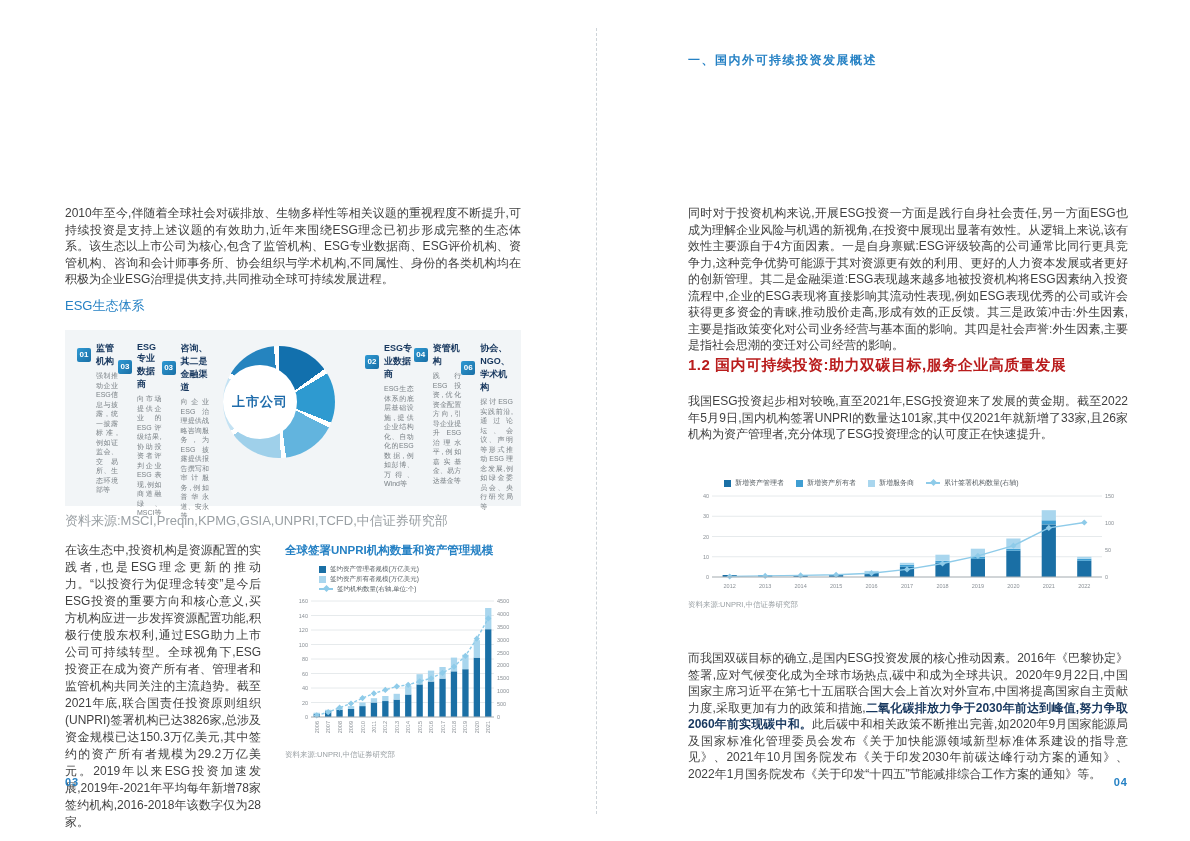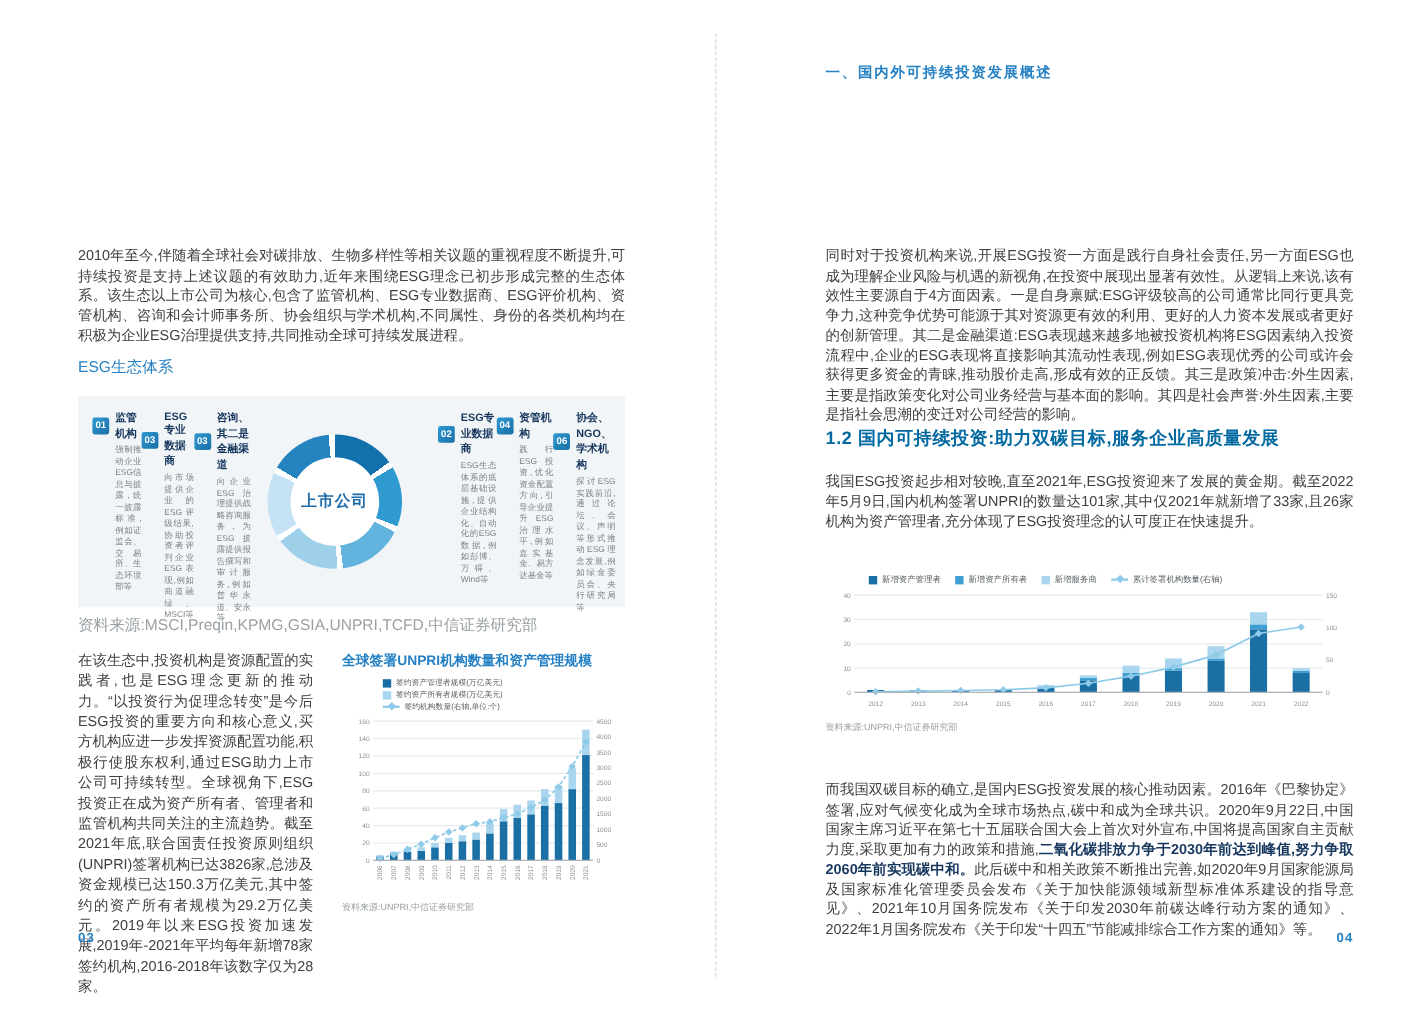--- a/index.html
+++ b/index.html
@@ -14,38 +14,38 @@
 
   
   .eco-panel{position:absolute;left:65px;top:330px;width:456px;height:176px;background:#f2f5f7}
   .eco-col{position:absolute;top:12px;display:flex;flex-direction:row;}
   .eco-col.l{left:12px;width:132px}
   .eco-col.r{left:300px;width:148px}
   .eco-head{display:flex;align-items:center;gap:5px}
   .badge{display:inline-block;width:14px;height:14px;background:linear-gradient(135deg,#2f9ad4,#1a6fa5);color:#fff;font-size:8px;font-weight:bold;line-height:14px;text-align:center;border-radius:2px;flex:0 0 14px}
   .eco-title{font-size:9px;font-weight:bold;color:#17375e}
   .eco-desc{font-size:7px;line-height:9.5px;color:#7a8186;margin-top:3px;padding-left:19px;text-align:justify}
-  .donut{position:absolute;left:158px;top:32px;width:112px;height:112px;border-radius:50%;
+  .donut{position:absolute;left:158px;top:16px;width:112px;height:112px;border-radius:50%;
     background:conic-gradient(#1270ad 0 15%,#fff 15% 16.5%,#2e9ad0 16.5% 31%,#fff 31% 32.5%,#62b4de 32.5% 48%,#fff 48% 49.5%,#9fd0ea 49.5% 65%,#fff 65% 66.5%,#c4e2f3 66.5% 82%,#fff 82% 83.5%,#2584bf 83.5% 98.5%,#fff 98.5% 100%);
-    display:flex;align-items:center;justify-content:center}
+    display:flex;align-items:center;}
   .donut-center{width:74px;height:74px;border-radius:50%;background:#ffffff;display:flex;align-items:center;justify-content:center;font-weight:bold;color:#1f6cab;font-size:13px;letter-spacing:1px}
 
   
   .chart-box{position:absolute}
   .chart-title{color:#2581c4;font-weight:bold;font-size:11.5px;margin-bottom:6px}
   .legend-v{margin-left:34px;margin-bottom:2px}
   .legend-v .row{display:flex;align-items:center;gap:4px;font-size:6.5px;color:#5a6166;height:10px}
   .legend-h{display:flex;align-items:center;gap:12px;font-size:7px;color:#5a6166;margin:2px 0 2px 36px}
   .legend-h .row{display:flex;align-items:center;gap:4px}
   .sw{display:inline-block;width:7px;height:7px}
   .lni{display:inline-block;width:14px;height:2px;position:relative}
   .lni::after{content:"";position:absolute;left:5px;top:-2px;width:5px;height:5px;transform:rotate(45deg);background:inherit}
   .tk{font-size:5.5px;fill:#8a9096;font-family:"Liberation Sans",sans-serif}
 
-  .section-heading{position:absolute;color:#0369a1;font-weight:bold;font-size:15px;letter-spacing:0.5px}
+  .section-heading{position:absolute;color:#b91c1c;font-weight:bold;font-size:15px;letter-spacing:0.5px}
   .rp-header{position:absolute;left:688px;top:52px;width:440px;text-align:left;color:#2581c4;font-weight:bold;font-size:12px;letter-spacing:1.5px}
   .bold-navy{font-weight:bold;color:#17375e}
 </style>
 </head>
 <body>
 
 <div class="divider"></div>
 
 <div class="para" style="left:65px;top:205px;width:456px">2010年至今,伴随着全球社会对碳排放、生物多样性等相关议题的重视程度不断提升,可持续投资是支持上述议题的有效助力,近年来围绕ESG理念已初步形成完整的生态体系。该生态以上市公司为核心,包含了监管机构、ESG专业数据商、ESG评价机构、资管机构、咨询和会计师事务所、协会组织与学术机构,不同属性、身份的各类机构均在积极为企业ESG治理提供支持,共同推动全球可持续发展进程。</div>
 

